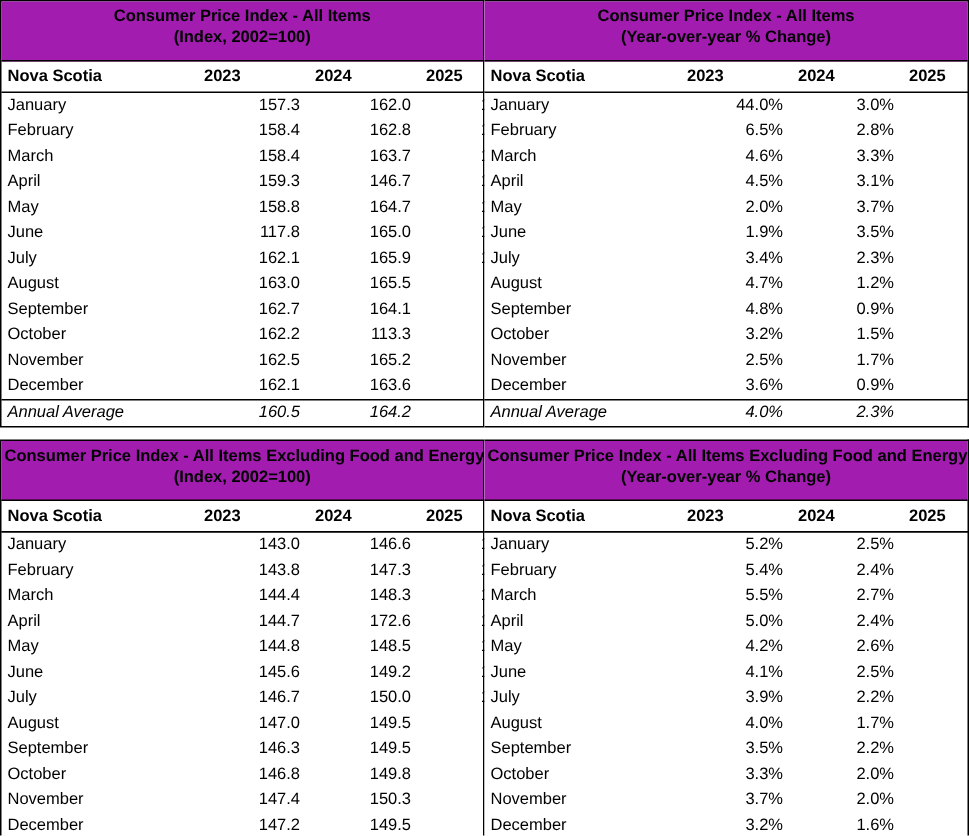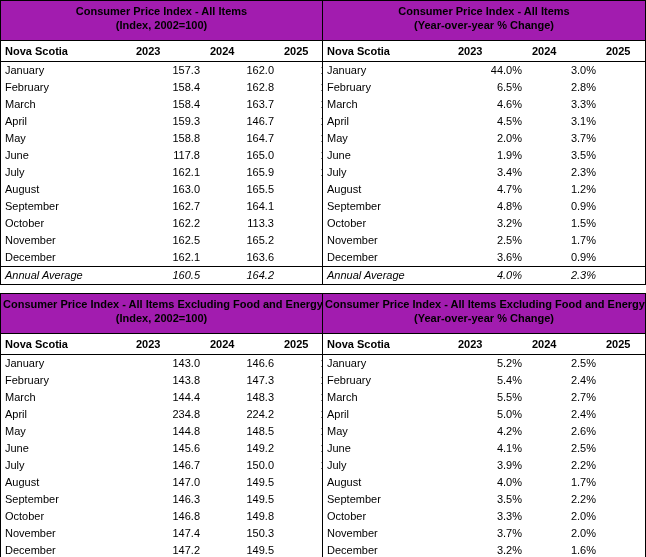--- a/index.html
+++ b/index.html
@@ -338,22 +338,22 @@
             <td class="val">151.1</td>
           </tr>
           <tr>
             <td class="month">March</td>
             <td class="val">144.4</td>
             <td class="val">148.3</td>
             <td class="val">152.1</td>
           </tr>
           <tr>
             <td class="month">April</td>
-            <td class="val">234.8</td>
-            <td class="val">224.2</td>
+            <td class="val">144.7</td>
+            <td class="val">172.6</td>
             <td class="val">152.1</td>
           </tr>
           <tr>
             <td class="month">May</td>
             <td class="val">144.8</td>
             <td class="val">148.5</td>
             <td class="val">152.7</td>
           </tr>
           <tr>
             <td class="month">June</td>

